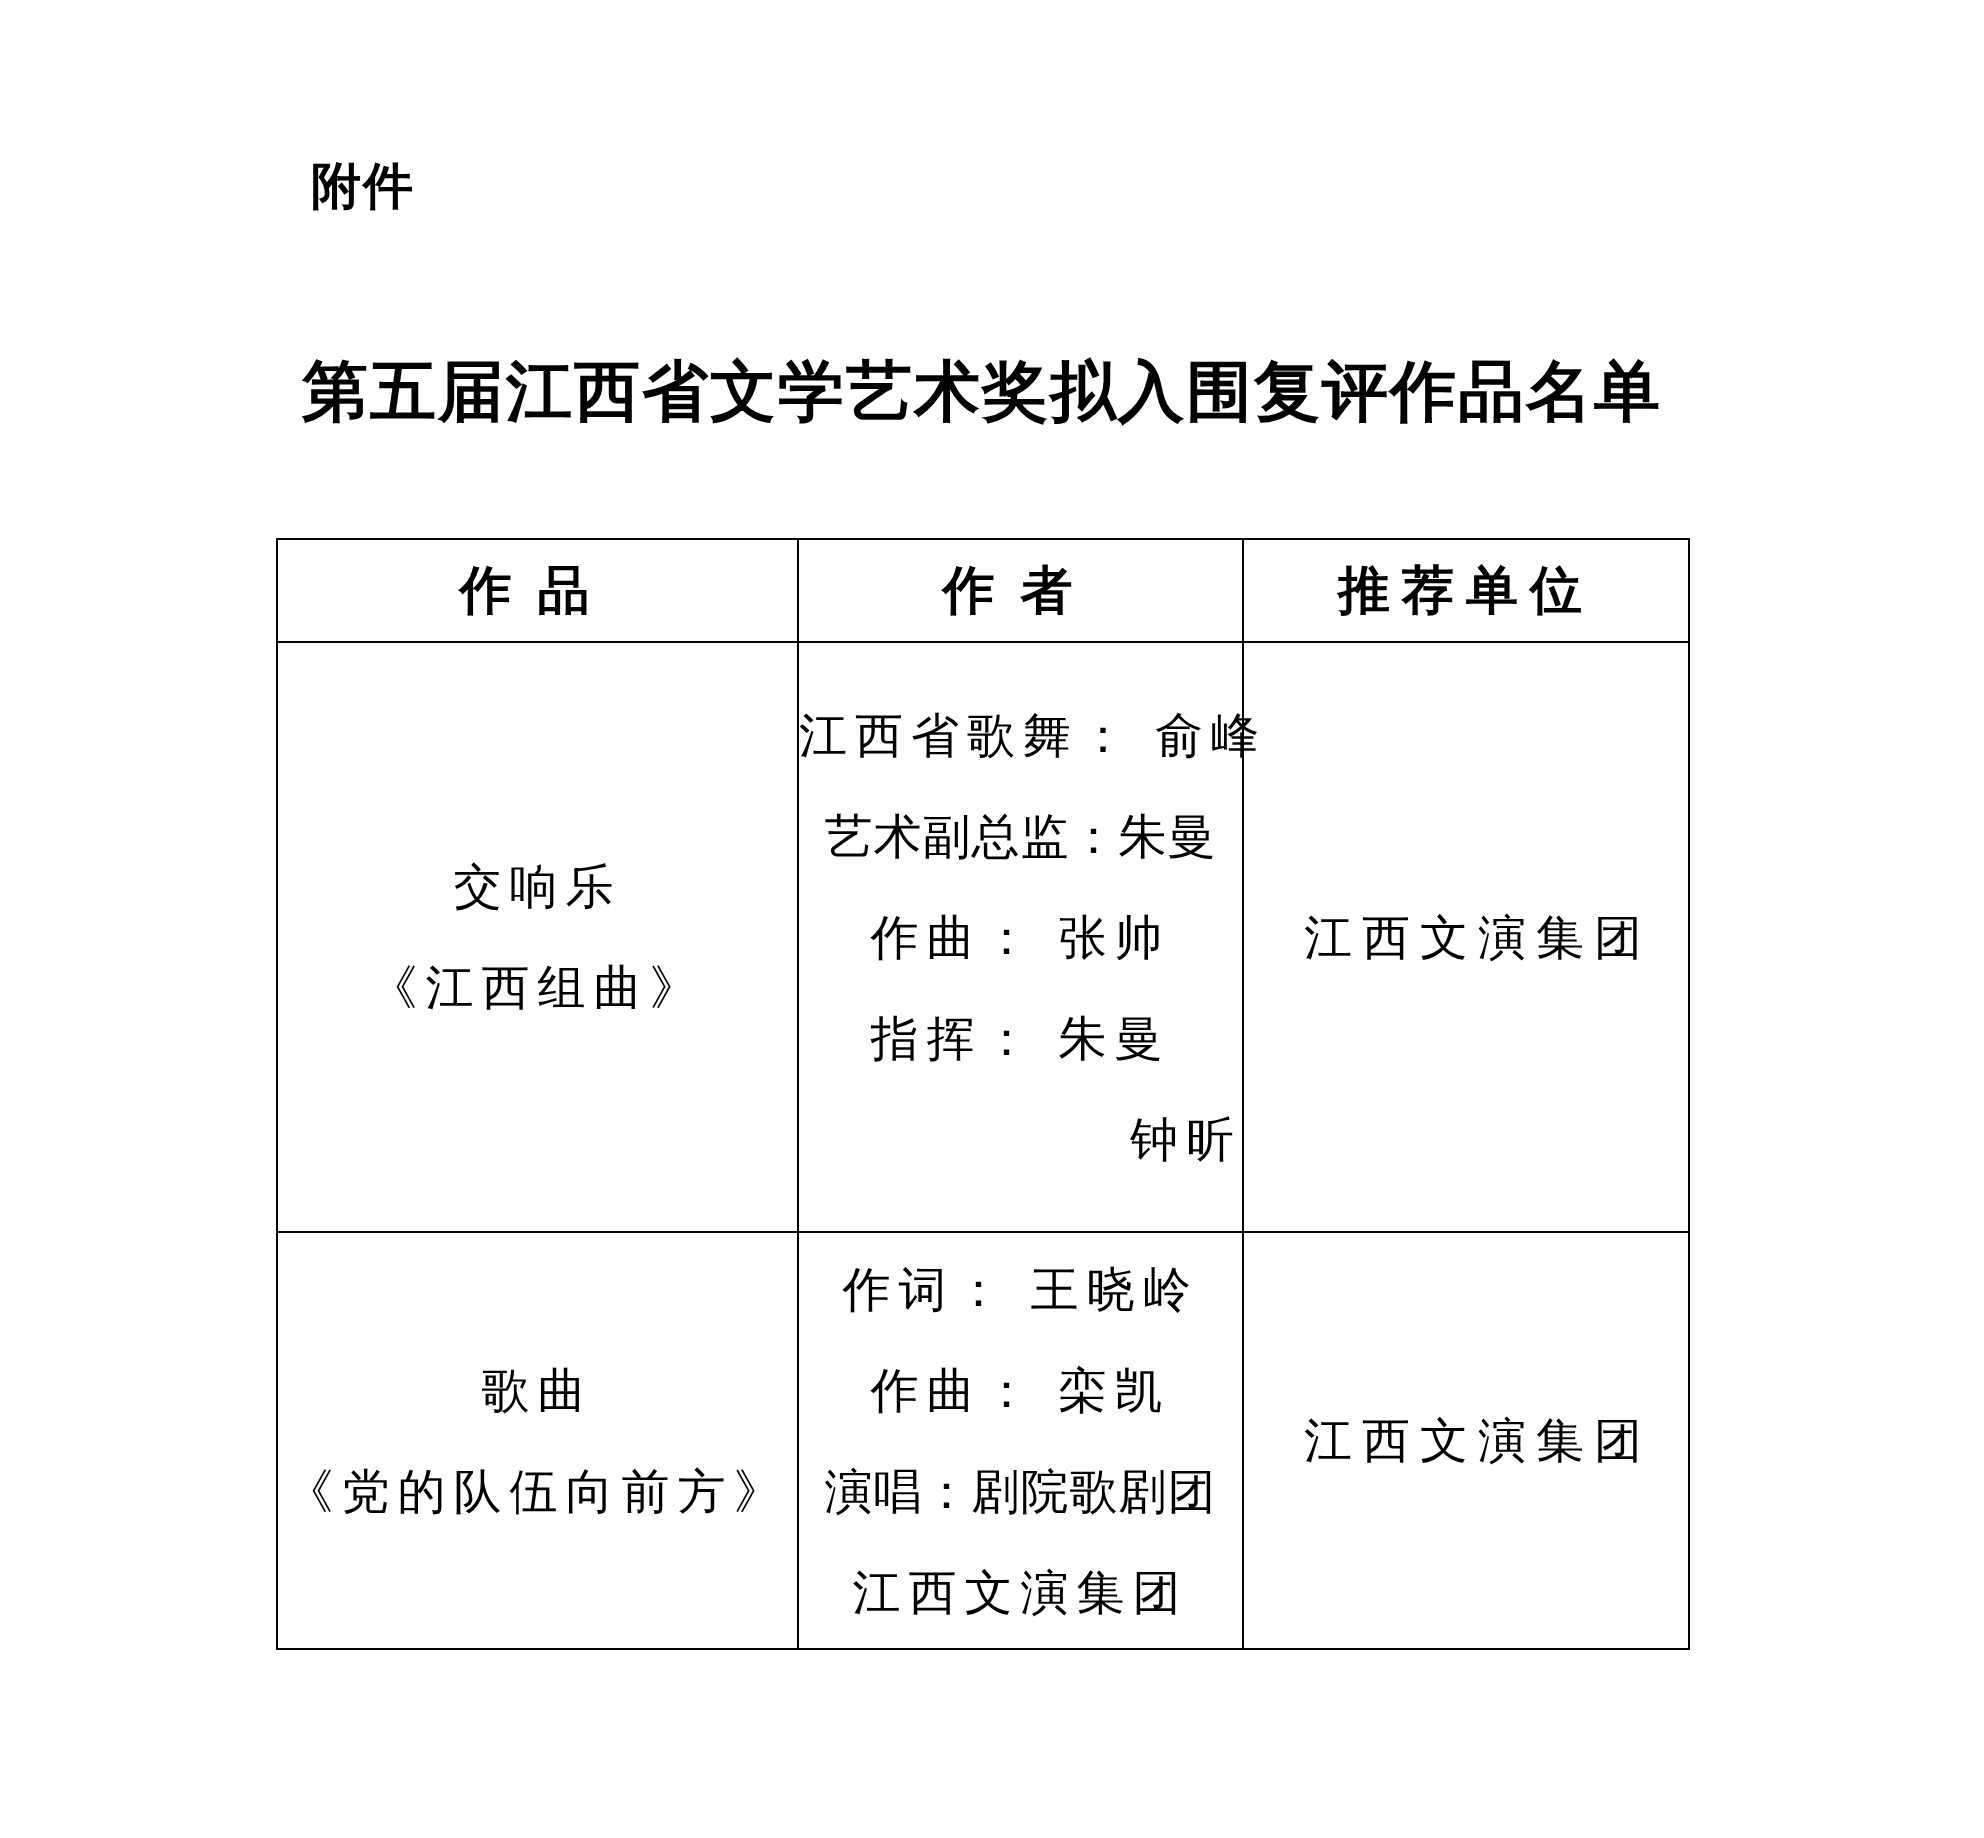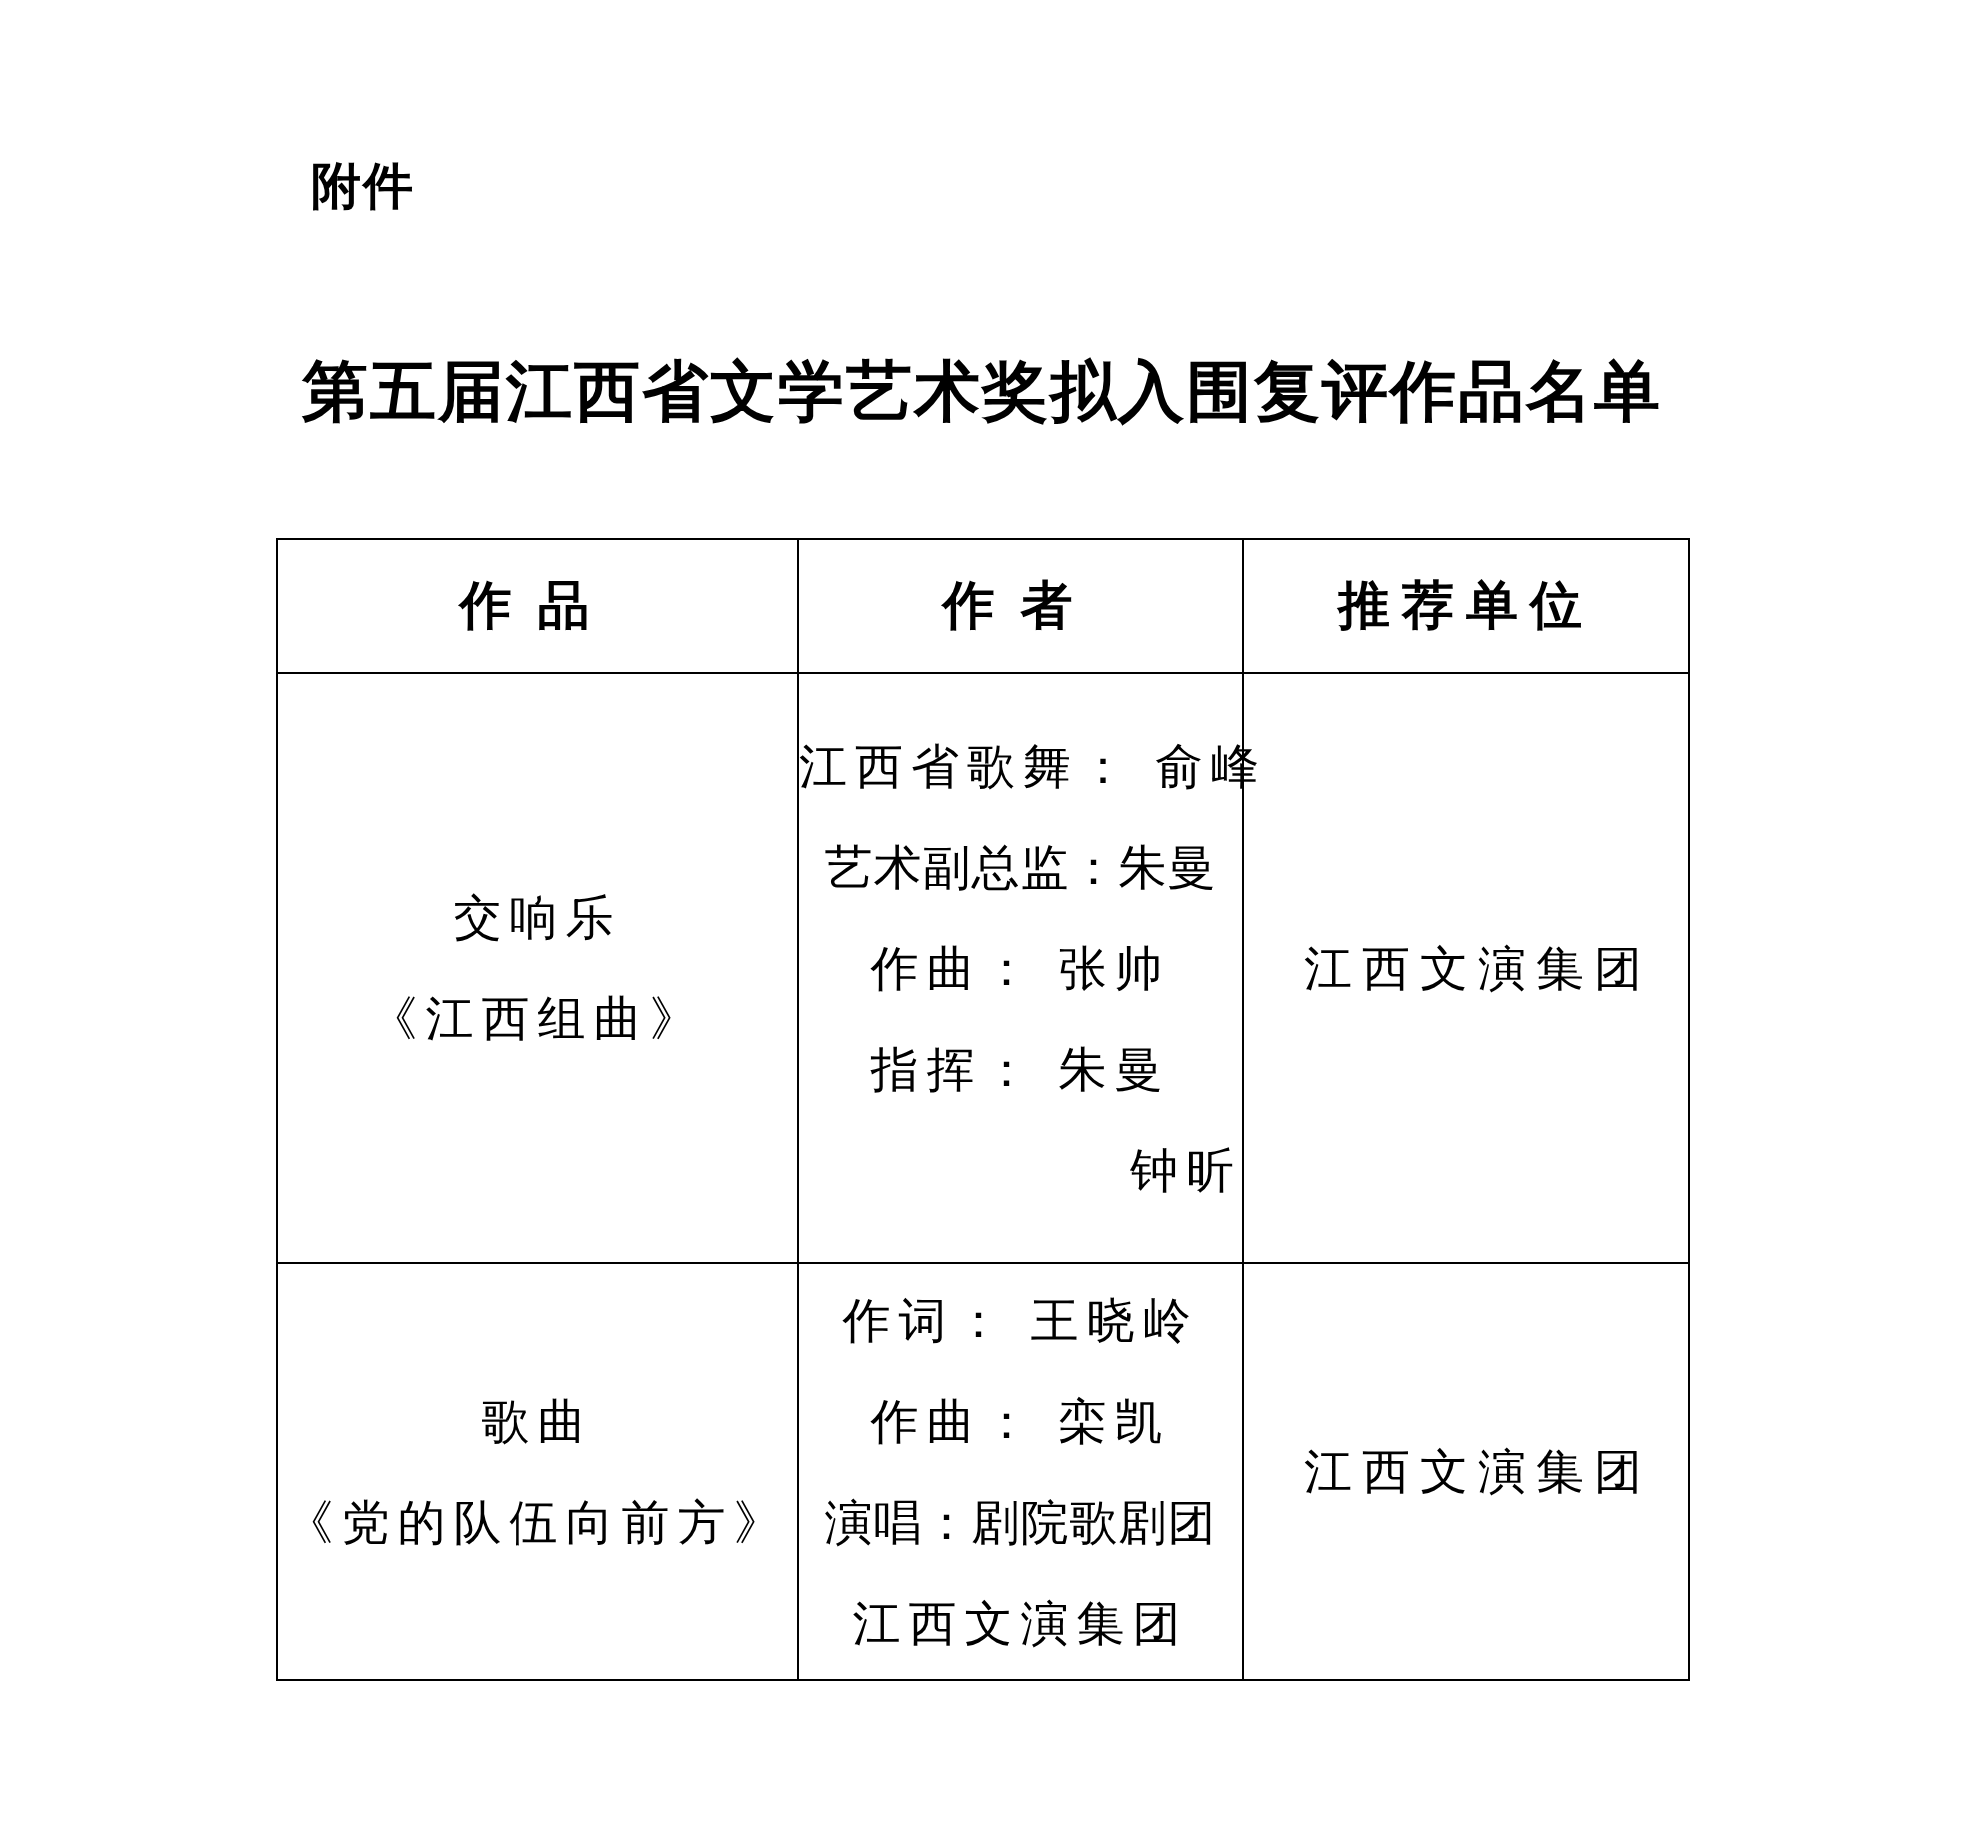--- a/index.html
+++ b/index.html
@@ -49,21 +49,21 @@
   .works-table col.c1 { width: 521px; }
   .works-table col.c2 { width: 445px; }
   .works-table col.c3 { width: 446px; }
   .works-table th, .works-table td {
     border: 2px solid #000000;
     padding: 0;
     vertical-align: middle;
     text-align: center;
     background: #ffffff;
   }
-  .works-table tr.header-row { height: 134px; }
+  .works-table tr.header-row { height: 103px; }
   .works-table tr.row-1 { height: 590px; }
   .works-table tr.row-2 { height: 417px; }
   .works-table th {
     font-family: "Liberation Serif", "DejaVu Serif", serif;
     font-weight: bold;
     font-size: 52px;
     letter-spacing: 12px;
   }
   .works-table th.spread { letter-spacing: 26px; }
   .cell-line {

